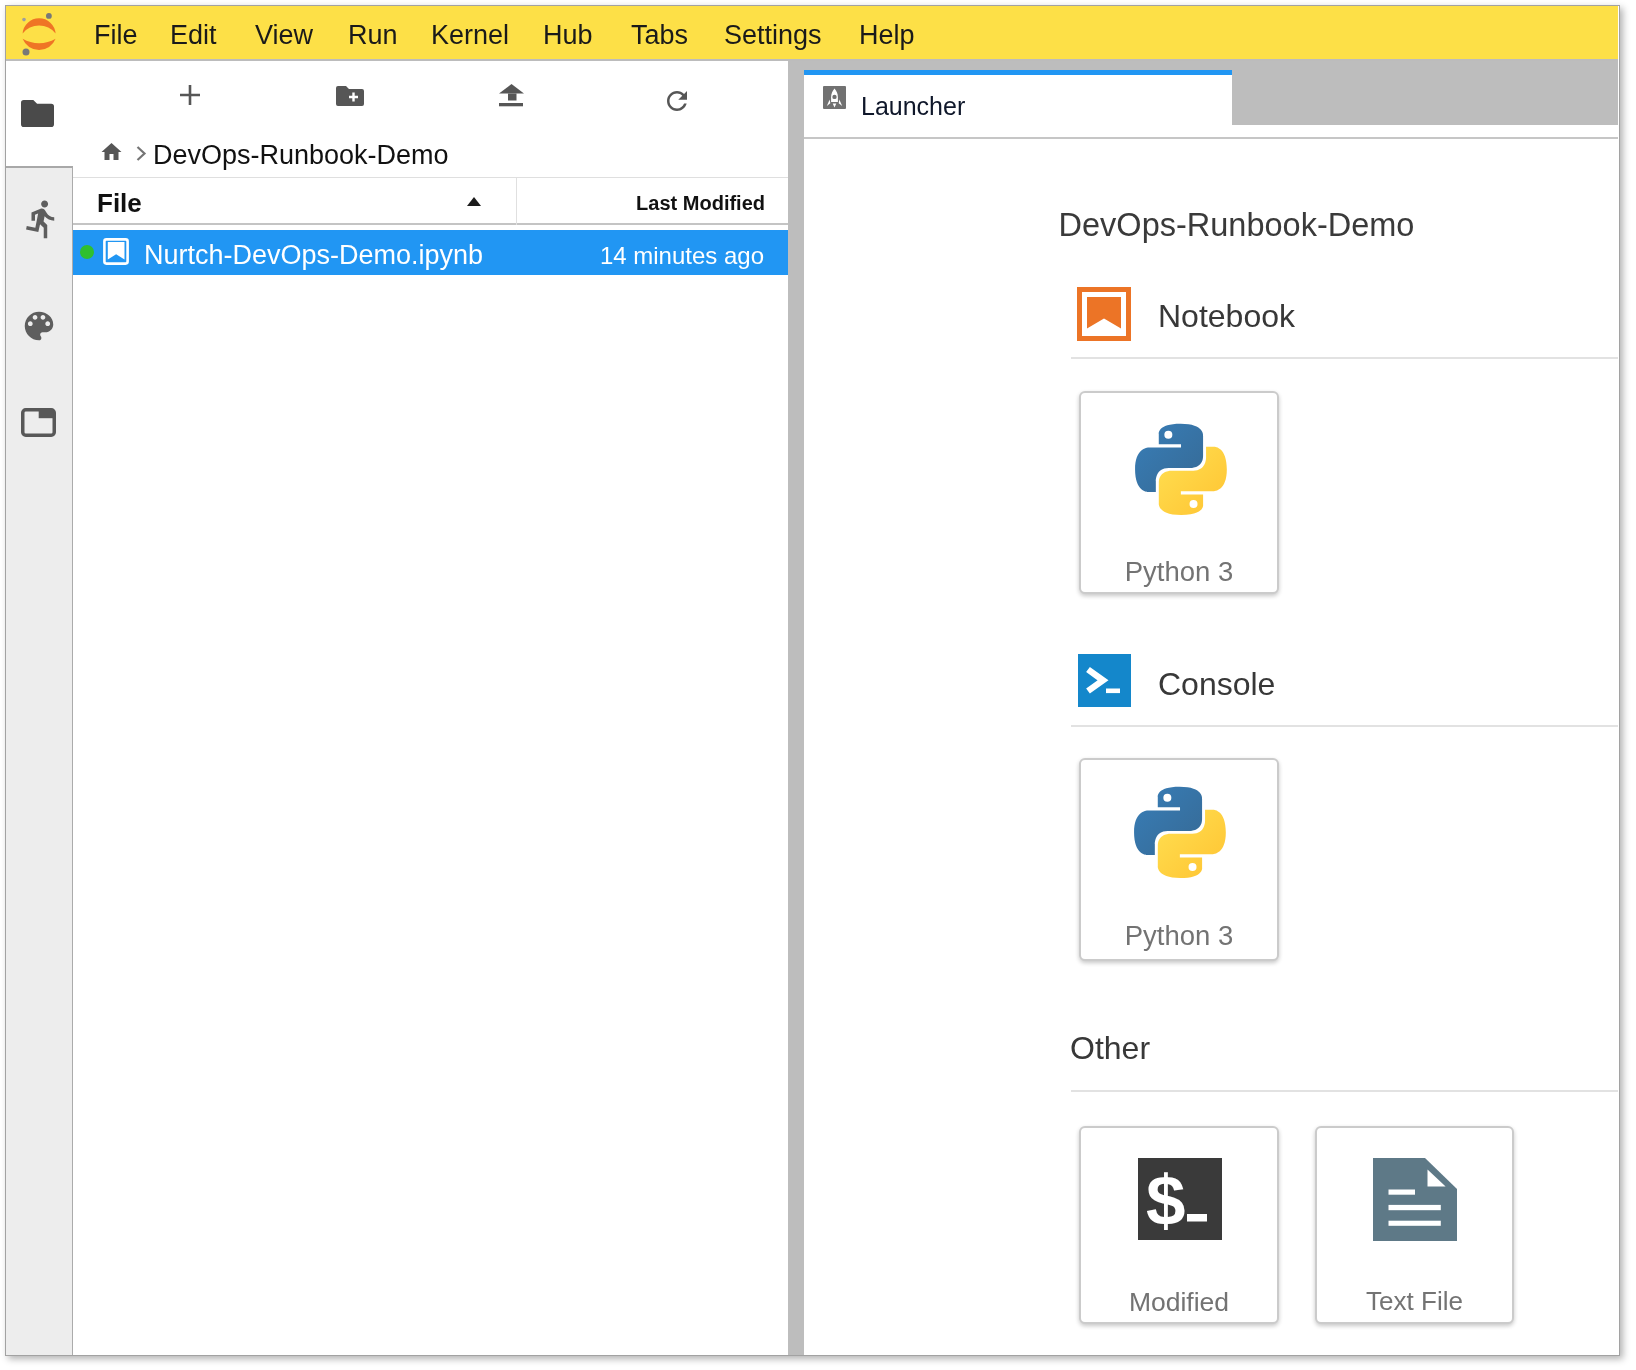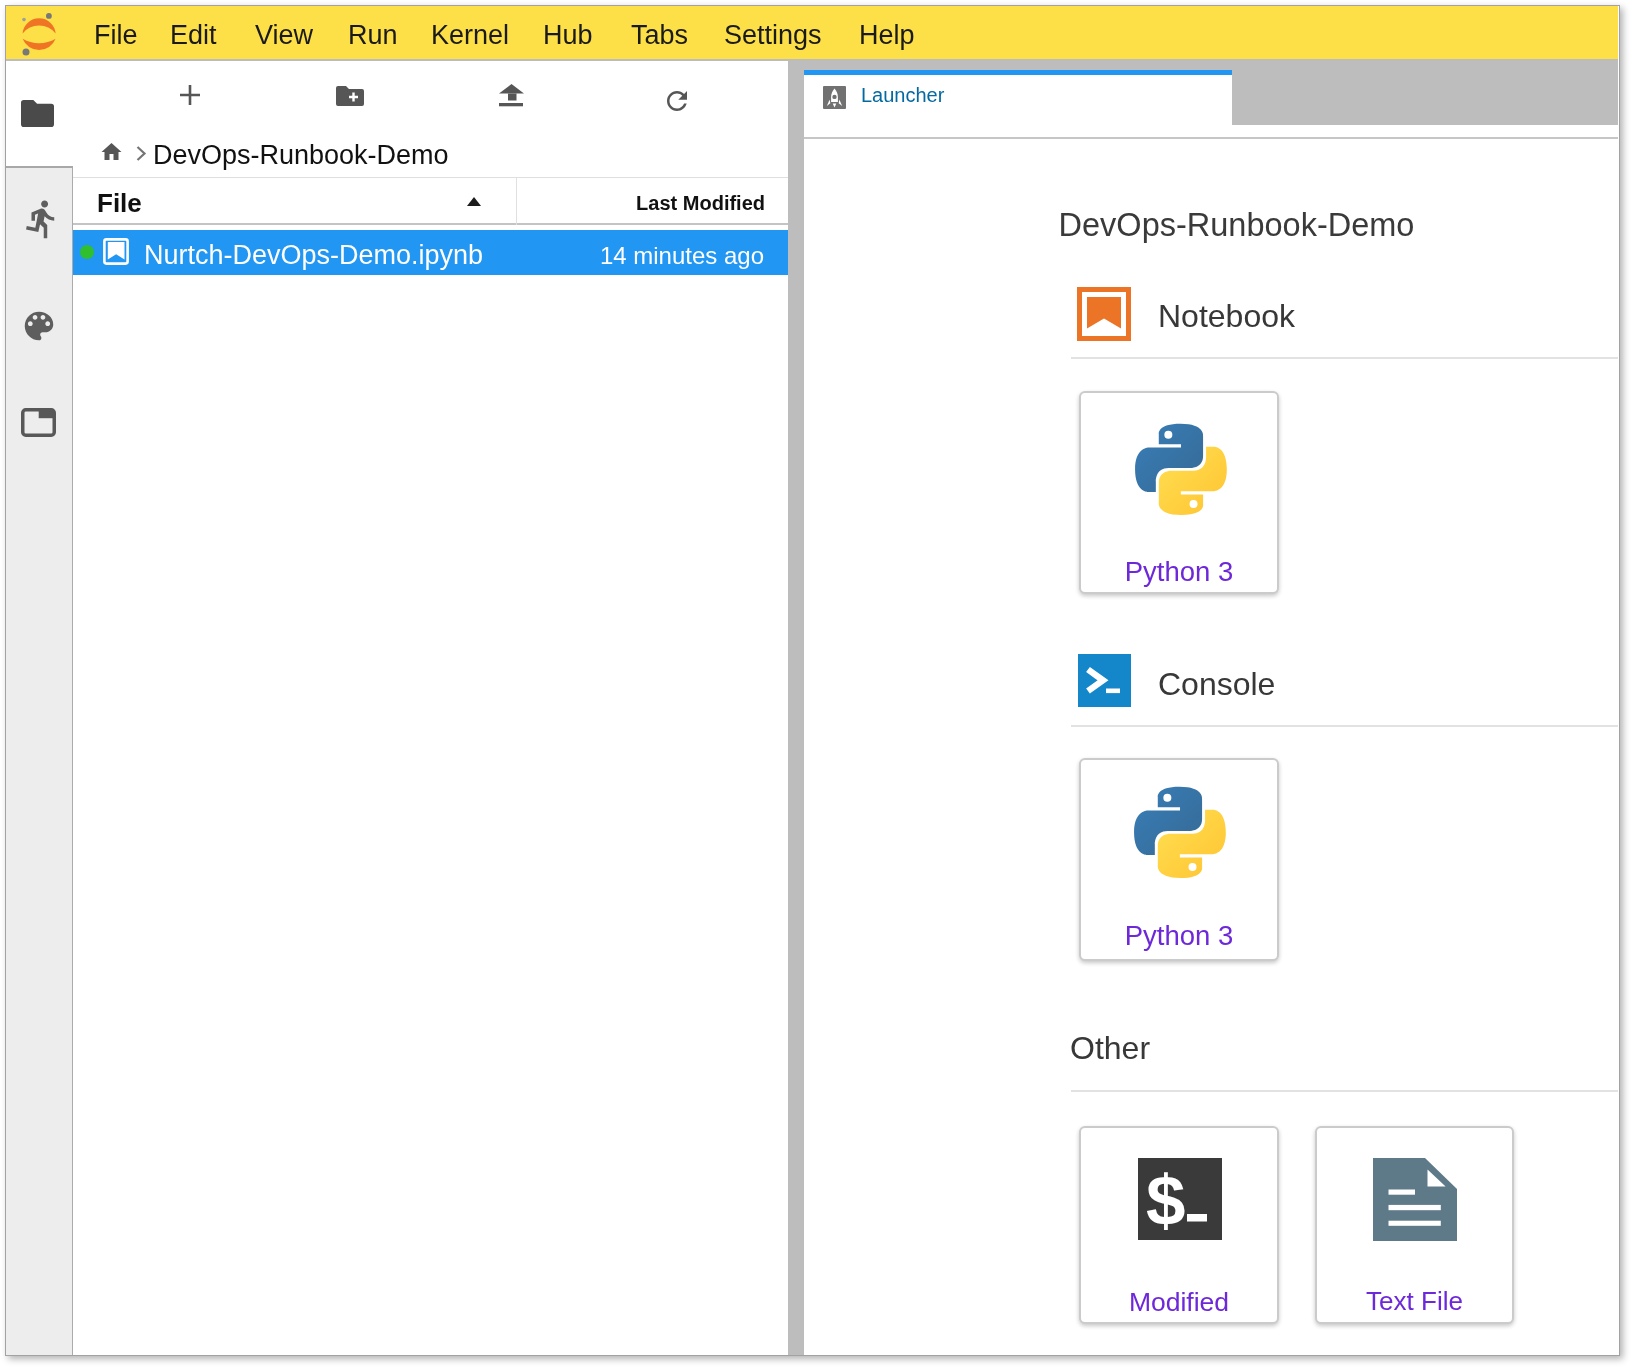--- a/index.html
+++ b/index.html
@@ -23,21 +23,21 @@
 #fbrow{position:absolute;left:67px;top:223.5px;width:715px;height:45.5px;background:#2196f3;}
 #greendot{position:absolute;left:74px;top:239px;width:14px;height:14px;border-radius:50%;background:#2fbf2f;}
 
 #splitter{position:absolute;left:782px;top:55px;width:16px;bottom:0;background:#bdbdbd;}
 
 #tabbar{position:absolute;left:798px;top:55px;width:814px;height:64px;background:#bdbdbd;}
 #tab{position:absolute;left:798px;top:64px;width:428px;height:55px;background:#fff;border-top:5px solid #2196f3;box-sizing:border-box;}
 #tabstrip2{position:absolute;left:798px;top:119px;width:814px;height:12px;background:#fff;border-bottom:2px solid #c6c6c6;}
 
 .card{position:absolute;width:200px;height:203px;background:#fff;border:2px solid #cbcbcb;border-radius:6px;box-shadow:0 2px 4px rgba(0,0,0,0.22);box-sizing:border-box;}
-.cardlabel{position:absolute;left:0;width:100%;text-align:center;font-size:27.5px;line-height:27.5px;color:#6d28d9;}
+.cardlabel{position:absolute;left:0;width:100%;text-align:center;font-size:27.5px;line-height:27.5px;color:#737373;}
 .rule{position:absolute;left:1065px;width:547px;height:2px;background:#e2e2e2;}
 .seclabel{position:absolute;font-size:32px;line-height:32px;color:#383838;}
 </style>
 </head>
 <body>
 <div id="win">
 
   <div id="menubar">
     <svg class="abs" style="left:10px;top:5px" width="56" height="52" viewBox="0 0 56 52">
       <path fill="#ef7525" d="M6.6,22.5 A16.55,16.55 0 0 1 39.6,22.5 A21,21 0 0 0 6.6,22.5 Z"></path>
@@ -128,21 +128,21 @@
   <div id="tabstrip2"></div>
 
   <svg class="abs" style="left:817px;top:80px" width="23" height="23" viewBox="0 0 23 23">
     <rect x="0" y="0" width="23" height="23" rx="1" fill="#717171"></rect>
     <path fill="#fff" d="M11.5,2.6 C13.6,5 14.9,8.2 14.9,11.3 L14.9,16 L8.1,16 L8.1,11.3 C8.1,8.2 9.4,5 11.5,2.6 Z"></path>
     <circle cx="11.5" cy="10.9" r="2.2" fill="#717171"></circle>
     <path fill="#fff" d="M6.7,13.6 L3.8,19.9 L7.3,17.2 Z"></path>
     <path fill="#fff" d="M16.3,13.6 L19.2,19.9 L15.7,17.2 Z"></path>
     <path fill="#fff" d="M9.7,17.6 L13.3,17.6 L11.5,21.4 Z"></path>
   </svg>
-  <span class="txt" style="left:855px;top:77px;font-size:20px;line-height:25px;color:#0369a1;">Launcher</span>
+  <span class="txt" style="left:855px;top:88px;font-size:25px;line-height:25px;color:#0f172a;">Launcher</span>
 
   <div class="txt" style="left:1024px;top:202.5px;width:413px;text-align:center;font-size:32.5px;line-height:32.5px;color:#3a3a3a;">DevOps-Runbook-Demo</div>
 
   <svg class="abs" style="left:1071px;top:281px" width="54" height="54" viewBox="0 0 54 54">
     <rect x="2.5" y="2.5" width="49" height="49" fill="#fff" stroke="#ec7426" stroke-width="5"></rect>
     <polygon fill="#ec7426" points="10,10 44,10 44,41.5 27,31.5 10,41.5"></polygon>
   </svg>
   <span class="seclabel" style="left:1152px;top:294px;">Notebook</span>
   <div class="rule" style="top:351px;"></div>
   <div class="card" id="card1" style="left:1073px;top:385px;">

